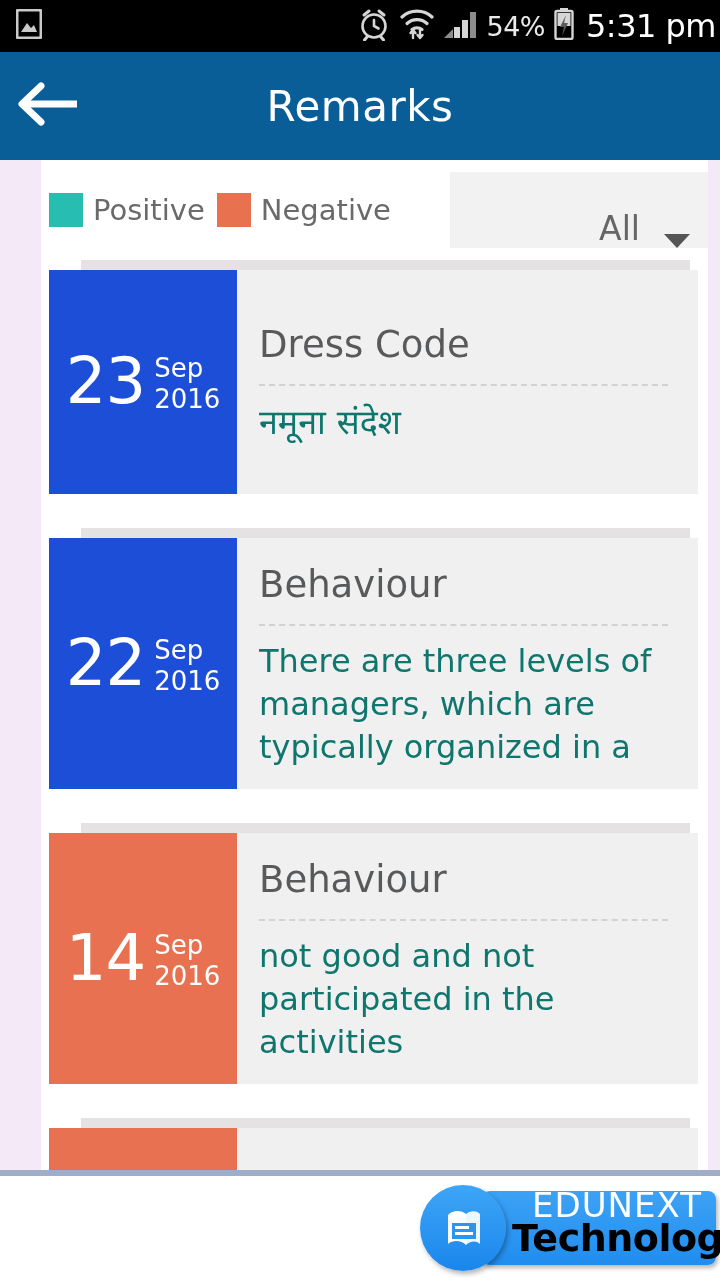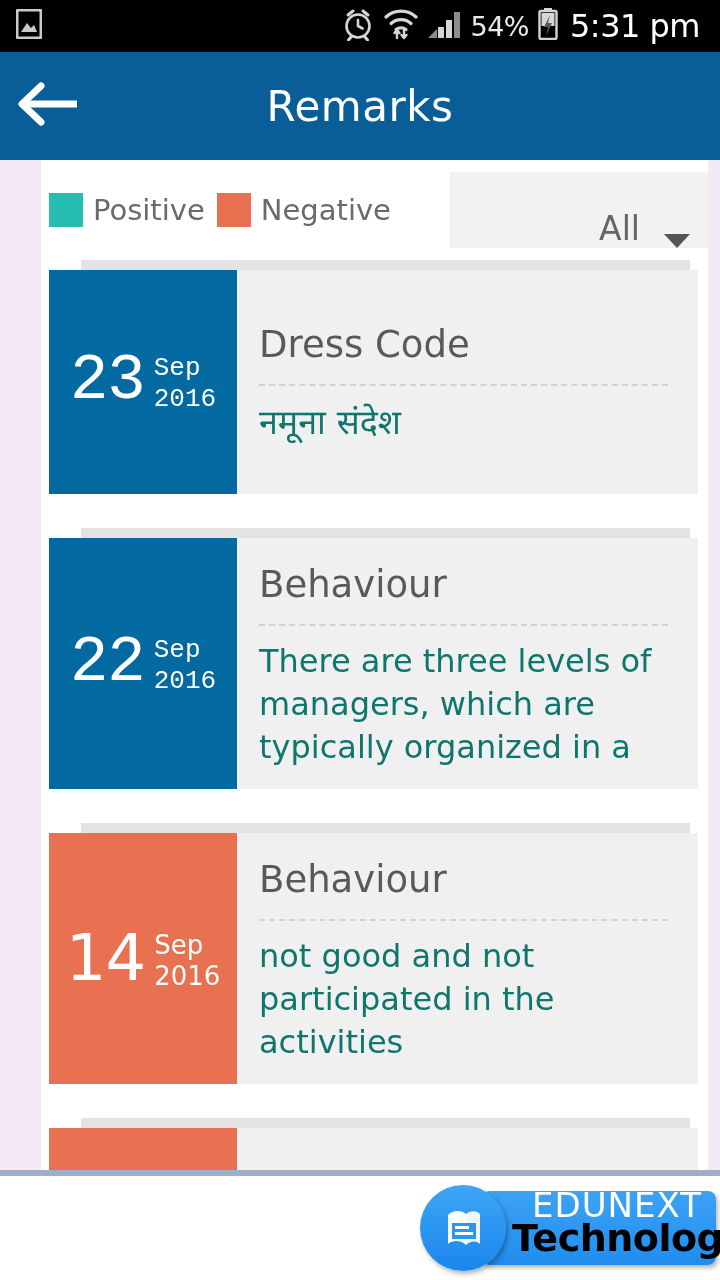--- a/index.html
+++ b/index.html
@@ -19,21 +19,21 @@
     display: flex;
     flex-direction: column;
   }
 
   
   .statusbar {
     height: 52px;
     background: #000000;
     display: flex;
     align-items: center;
-    padding: 0 20px 0 16px;
+    padding: 0 4px 0 16px;
     flex: 0 0 52px;
   }
   .sb-left { display: flex; align-items: center; gap: 10px; }
   .sb-spacer { flex: 1 1 auto; }
   .sb-right {
     display: flex;
     align-items: center;
     gap: 9px;
     color: #e8e8e8;
   }
@@ -163,21 +163,21 @@
     background: #f0f0f0;
     min-height: 224px;
   }
   .card-date {
     flex: 0 0 188px;
     display: flex;
     align-items: center;
     justify-content: center;
     color: #ffffff;
   }
-  .card-date.positive { background: #0369a1; font-family: Liberation Mono, monospace; }
+  .card-date.positive { background: #1d4ed8; }
   .card-date.negative { background: #e77151; }
   .date-inner {
     display: flex;
     align-items: flex-start;
   }
   .date-day {
     font-size: 64px;
     line-height: 1;
     font-weight: 400;
     letter-spacing: -1px;

